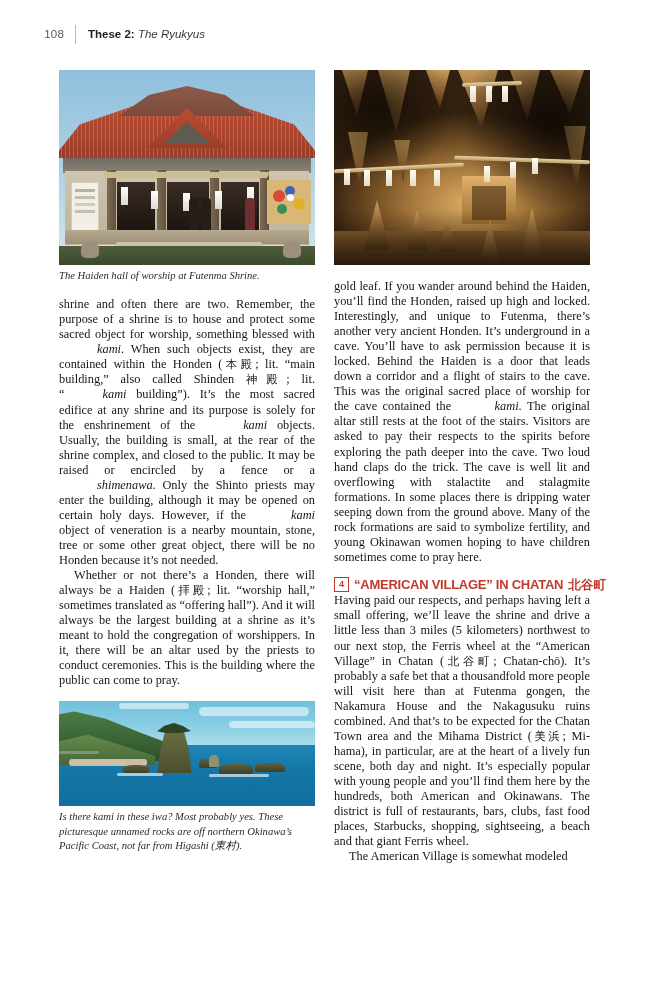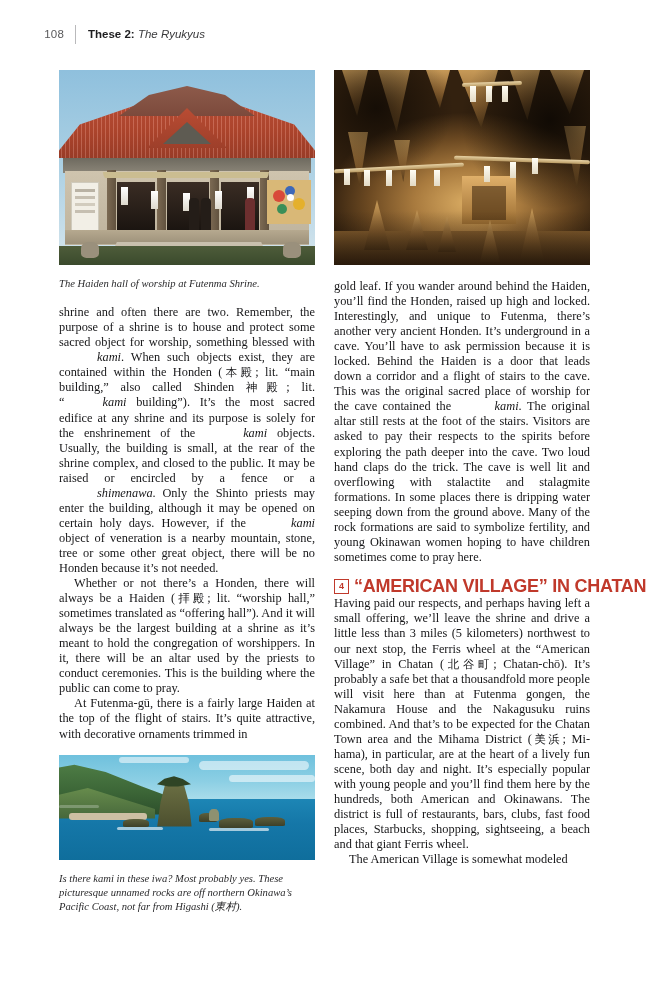--- a/index.html
+++ b/index.html
@@ -81,21 +81,21 @@
   .photo-shrine { height: 195px; }
   .photo-cave   { height: 195px; }
   .photo-coast  { height: 105px; }
 
   .caption {
     font-family: "Liberation Serif", "DejaVu Serif", serif;
     font-style: italic;
     font-size: 10.6px;
     line-height: 14.2px;
     color: #2a2a2c;
-    margin-top: 12px;
+    margin-top: 4px;
     text-align: left;
   }
 
   
   .body-text {
     font-size: 12.35px;
     line-height: 15.05px;
     text-align: justify;
     color: #161618;
     hyphens: none;
@@ -127,21 +127,21 @@
     color: #c0392b;
     font-family: "Liberation Sans", sans-serif;
     font-size: 9px;
     font-weight: bold;
     line-height: 1;
     flex: none;
   }
   .sect-title {
     font-family: "Liberation Sans", sans-serif;
     font-weight: bold;
-    font-size: 18px;
+    font-size: 13px;
     color: #c0392b;
     letter-spacing: -0.25px;
     white-space: nowrap;
   }
   .sect-title-jp {
     font-family: "DejaVu Sans", sans-serif;
     font-weight: bold;
     font-size: 12.6px;
     color: #c0392b;
     white-space: nowrap;
@@ -404,21 +404,20 @@
         <div class="shrub-rock" style="left:224px;"></div>
       </div>
       <div class="caption">The Haiden hall of worship at Futenma Shrine.</div>
     </div>
 
     <div class="gap-after-fig"></div>
 
     <div class="body-text">
       <p>shrine and often there are two. Remember, the purpose of a shrine is to house and protect some sacred object for worship, something blessed with <i>kami</i>. When such objects exist, they are contained within the Honden (<span class="jp">本殿</span>; lit. “main building,” also called Shinden <span class="jp">神殿</span>; lit. “<i>kami</i> building”). It’s the most sacred edifice at any shrine and its purpose is solely for the enshrinement of the <i>kami</i> objects. Usually, the building is small, at the rear of the shrine complex, and closed to the public. It may be raised or encircled by a fence or a <i>shimenawa</i>. Only the Shinto priests may enter the building, although it may be opened on certain holy days. However, if the <i>kami</i> object of veneration is a nearby mountain, stone, tree or some other great object, there will be no Honden because it’s not needed.</p>
       <p class="indent">Whether or not there’s a Honden, there will always be a Haiden (<span class="jp">拝殿</span>; lit. “worship hall,” sometimes translated as “offering hall”). And it will always be the largest building at a shrine as it’s meant to hold the congregation of worshippers. In it, there will be an altar used by the priests to conduct ceremonies. This is the building where the public can come to pray.</p>
-      <p class="indent">At Futenma-gū, there is a fairly large Haiden at the top of the flight of stairs. It’s quite attractive, with decorative ornaments trimmed in</p>
     </div>
 
     <div style="height:13px"></div>
 
     <div class="figure">
       <div class="photo photo-coast">
         <div class="coast-sky"></div>
         <div class="coast-cloud" style="left:140px; top:6px;  width:110px; height:9px;"></div>
         <div class="coast-cloud" style="left:170px; top:20px; width:86px;  height:7px;"></div>
         <div class="coast-cloud" style="left:60px;  top:2px;  width:70px;  height:6px;"></div>

